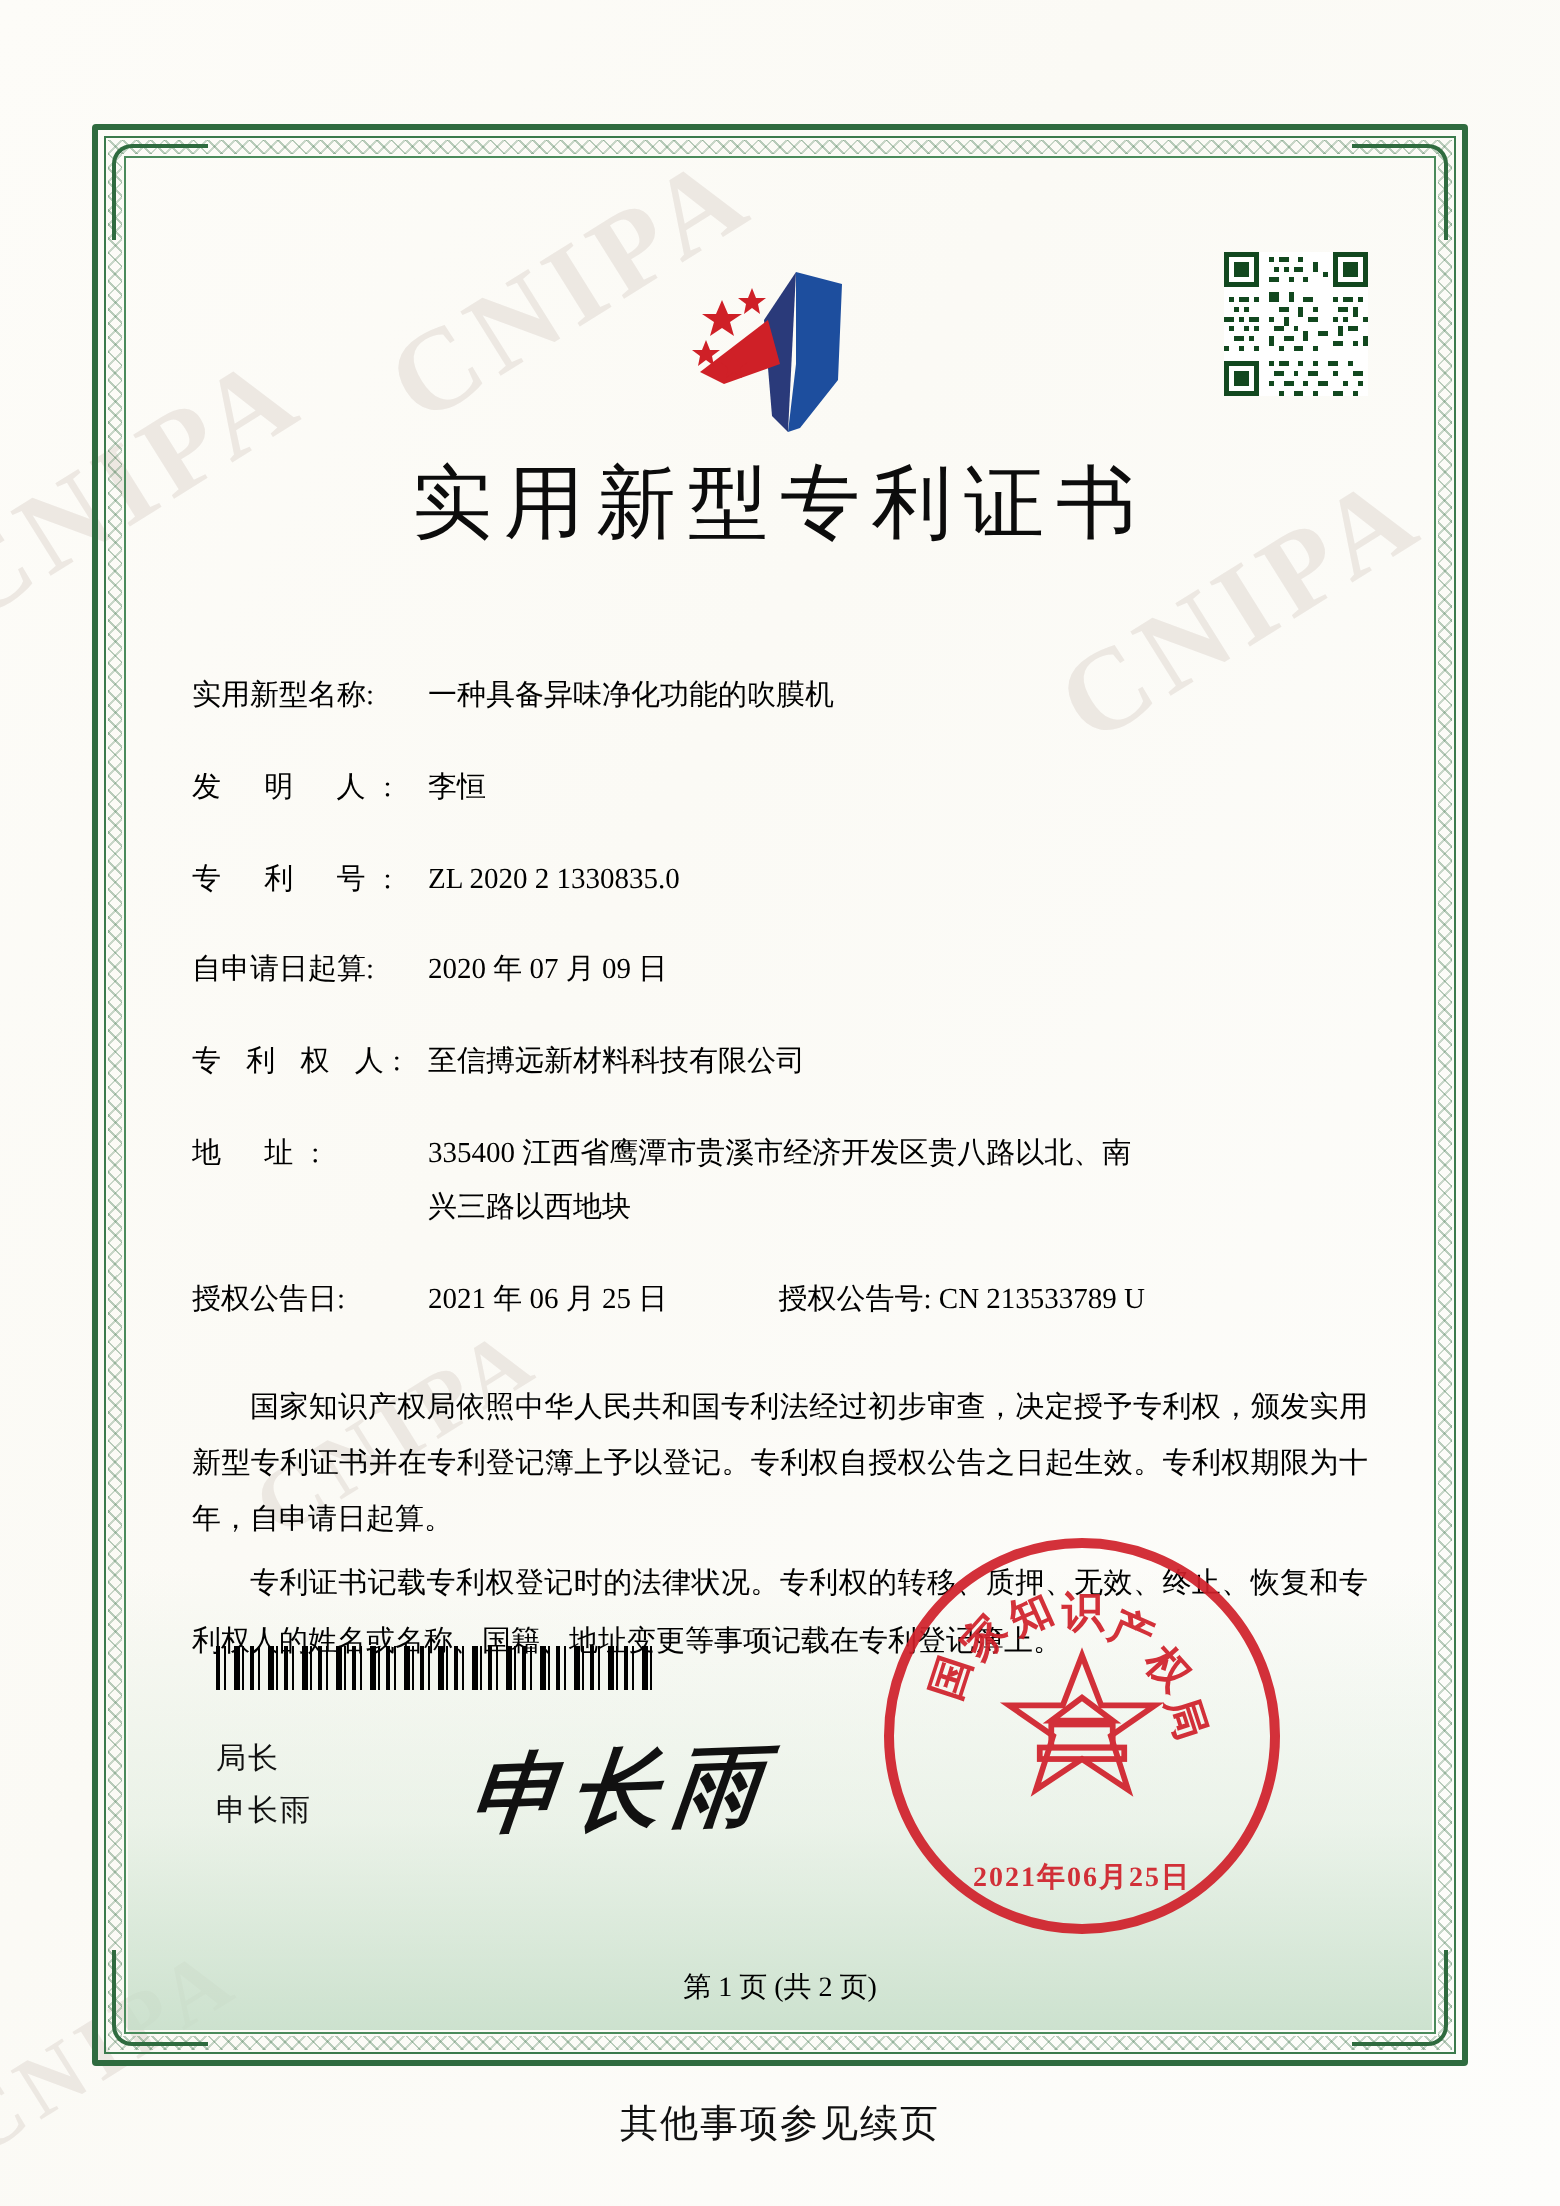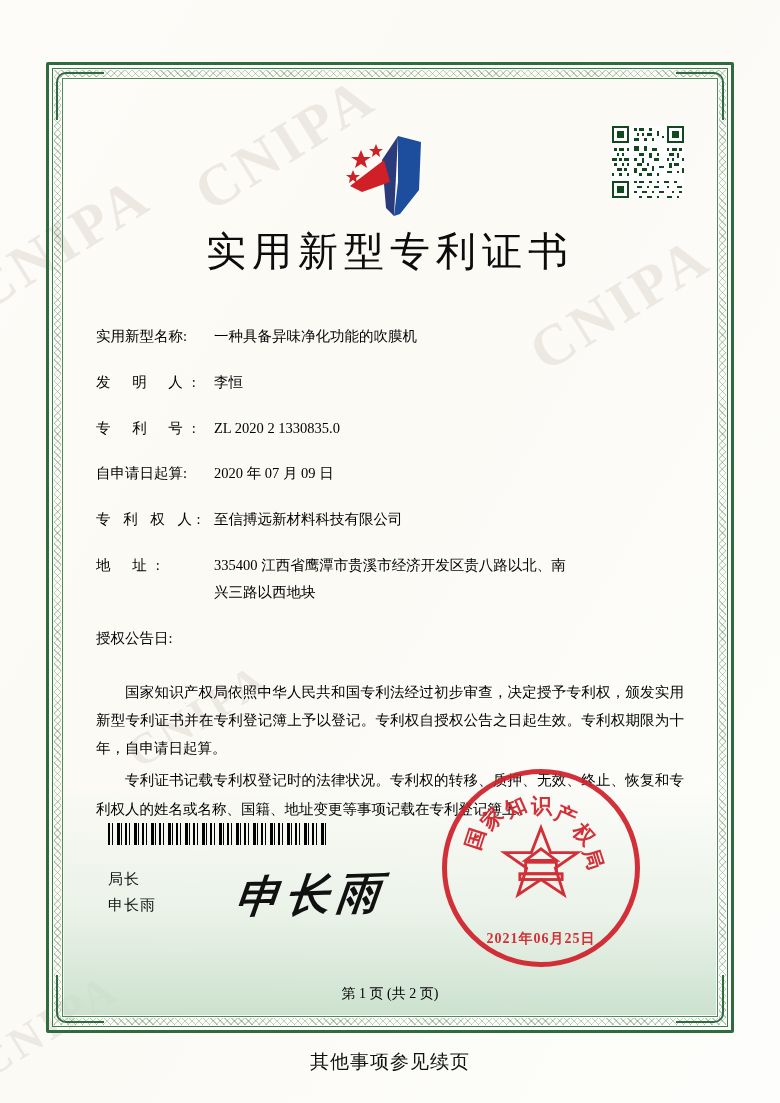--- a/index.html
+++ b/index.html
@@ -122,21 +122,21 @@
     text-align: center;
     font-size: 40px;
     font-weight: normal;
     letter-spacing: 6px;
     margin-top: 112px;
     color: #0c0c0c;
     font-family: "Liberation Serif", "DejaVu Serif", serif;
   }
 
   .fields {
-    margin-top: 44px;
+    margin-top: 56px;
     font-size: 14.5px;
     line-height: 1.85;
     color: #000;
   }
   .frow {
     display: flex;
     align-items: flex-start;
     margin-bottom: 19px;
   }
   .flabel {
@@ -420,20 +420,25 @@
       <div class="frow">
         <div class="flabel sp">地 址:</div>
         <div class="fvalue">
           <span class="ind">335400 江西省鹰潭市贵溪市经济开发区贵八路以北、南</span>
           <span class="ind">兴三路以西地块</span>
         </div>
       </div>
 
       <div class="frow">
         <div class="flabel">授权公告日:</div>
+        <div class="fvalue">
+          <span>2021 年 06 月 25 日</span>
+          <span class="inline-label">授权公告号:</span>
+          <span>CN 213533789 U</span>
+        </div>
       </div>
     </div>
 
     <div class="para">
       <p>国家知识产权局依照中华人民共和国专利法经过初步审查，决定授予专利权，颁发实用新型专利证书并在专利登记簿上予以登记。专利权自授权公告之日起生效。专利权期限为十年，自申请日起算。</p>
       <p>专利证书记载专利权登记时的法律状况。专利权的转移、质押、无效、终止、恢复和专利权人的姓名或名称、国籍、地址变更等事项记载在专利登记簿上。</p>
     </div>
 
     <div class="barcode"></div>
 

